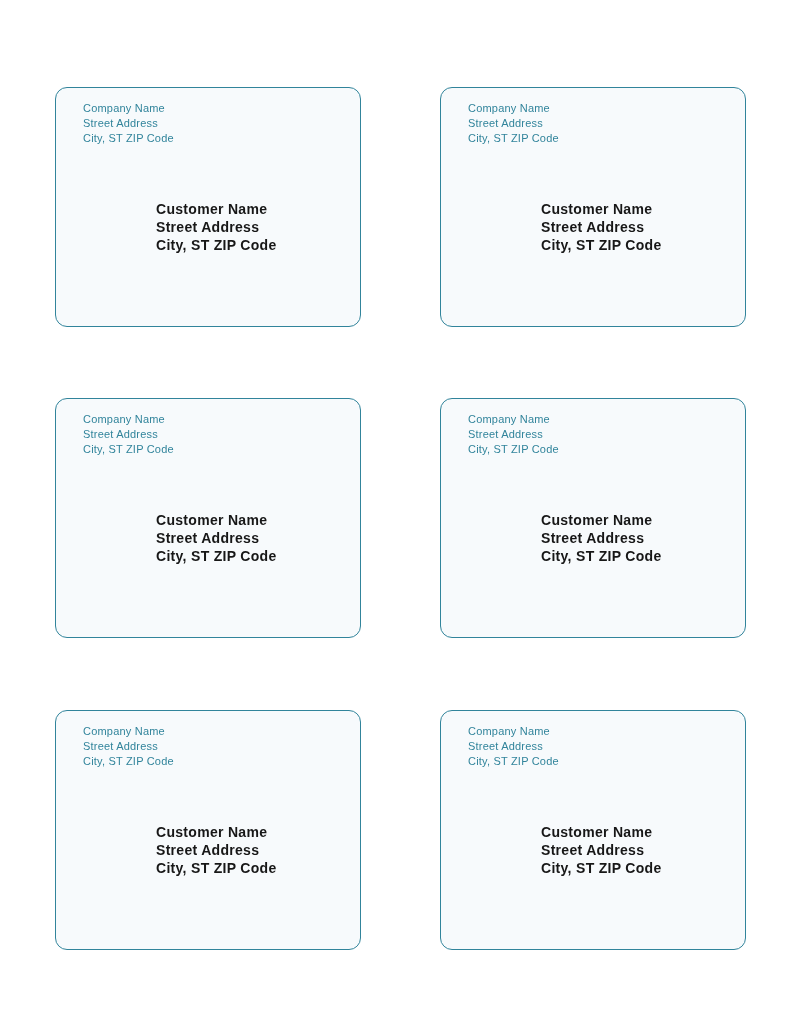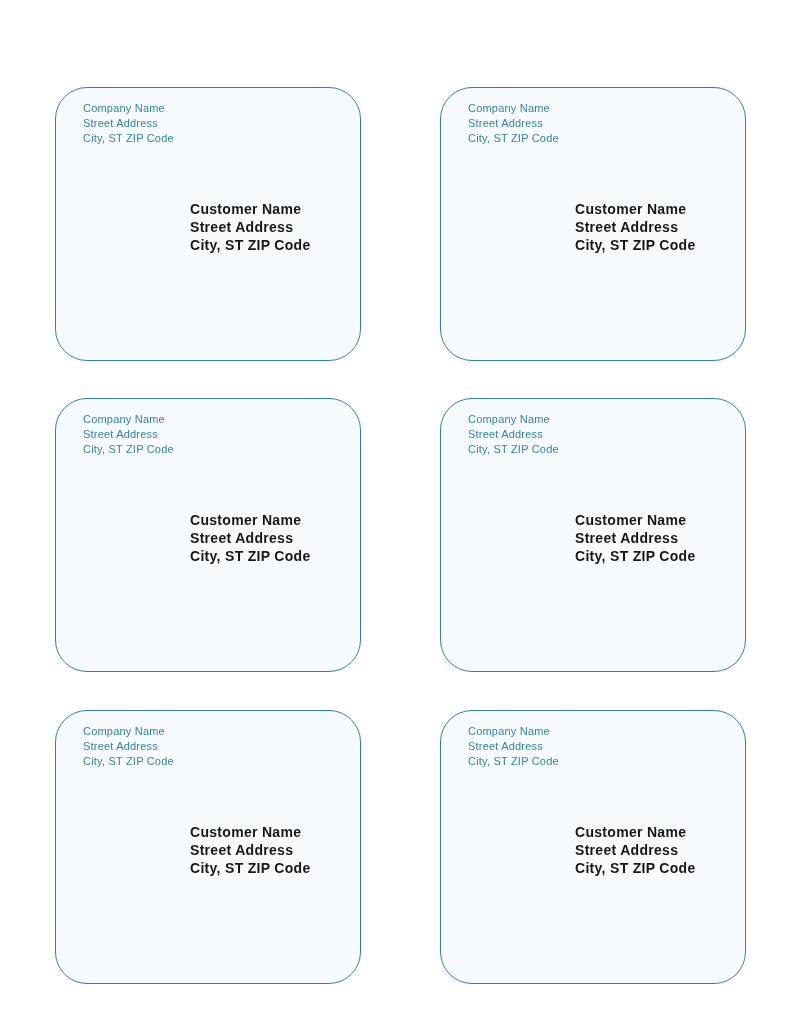--- a/index.html
+++ b/index.html
@@ -11,24 +11,24 @@
   .page {
     position: relative;
     width: 800px;
     height: 1035px;
     background: var(--page-bg, #ffffff);
     overflow: hidden;
   }
   .label {
     position: absolute;
     width: 306px;
-    height: 274px;
+    height: 240px;
     box-sizing: border-box;
     border: 1.5px solid var(--accent, #31849B);
-    border-radius: 32px;
+    border-radius: 12px;
     background: var(--label-fill, #F7FAFC);
   }
   
   .c0 { left: 55px; }
   .c1 { left: 440px; }
   .r0 { top: 87px; }
   .r1 { top: 398px; }
   .r2 { top: 710px; }
 
   .sender {
@@ -42,21 +42,20 @@
   }
   .recipient {
     position: absolute;
     left: 100px;
     top: 112px;
     font-size: 14px;
     line-height: 18px;
     font-weight: bold;
     letter-spacing: 0.3px;
     color: var(--recipient-ink, #171717);
-    margin-left: 34px;
   }
   .line { white-space: nowrap; }
 </style>
 </head>
 <body>
 
 <div class="page">
 
   <div class="label c0 r0">
     <div class="sender">

